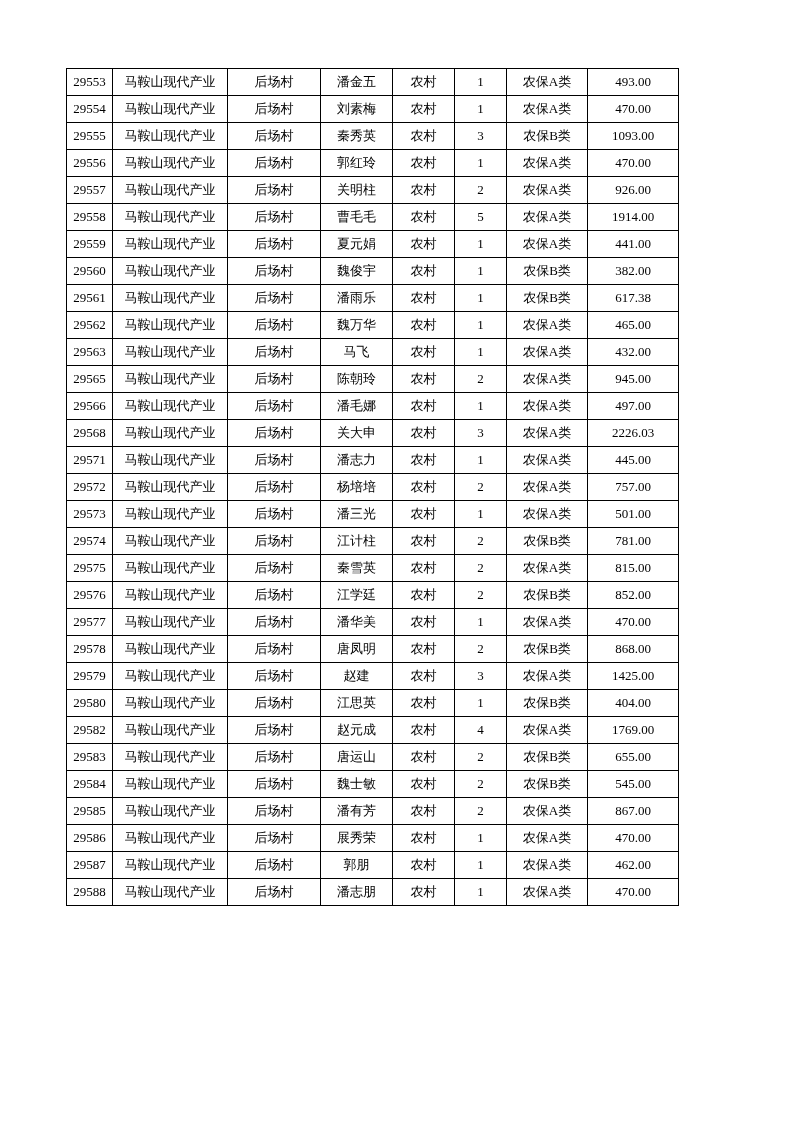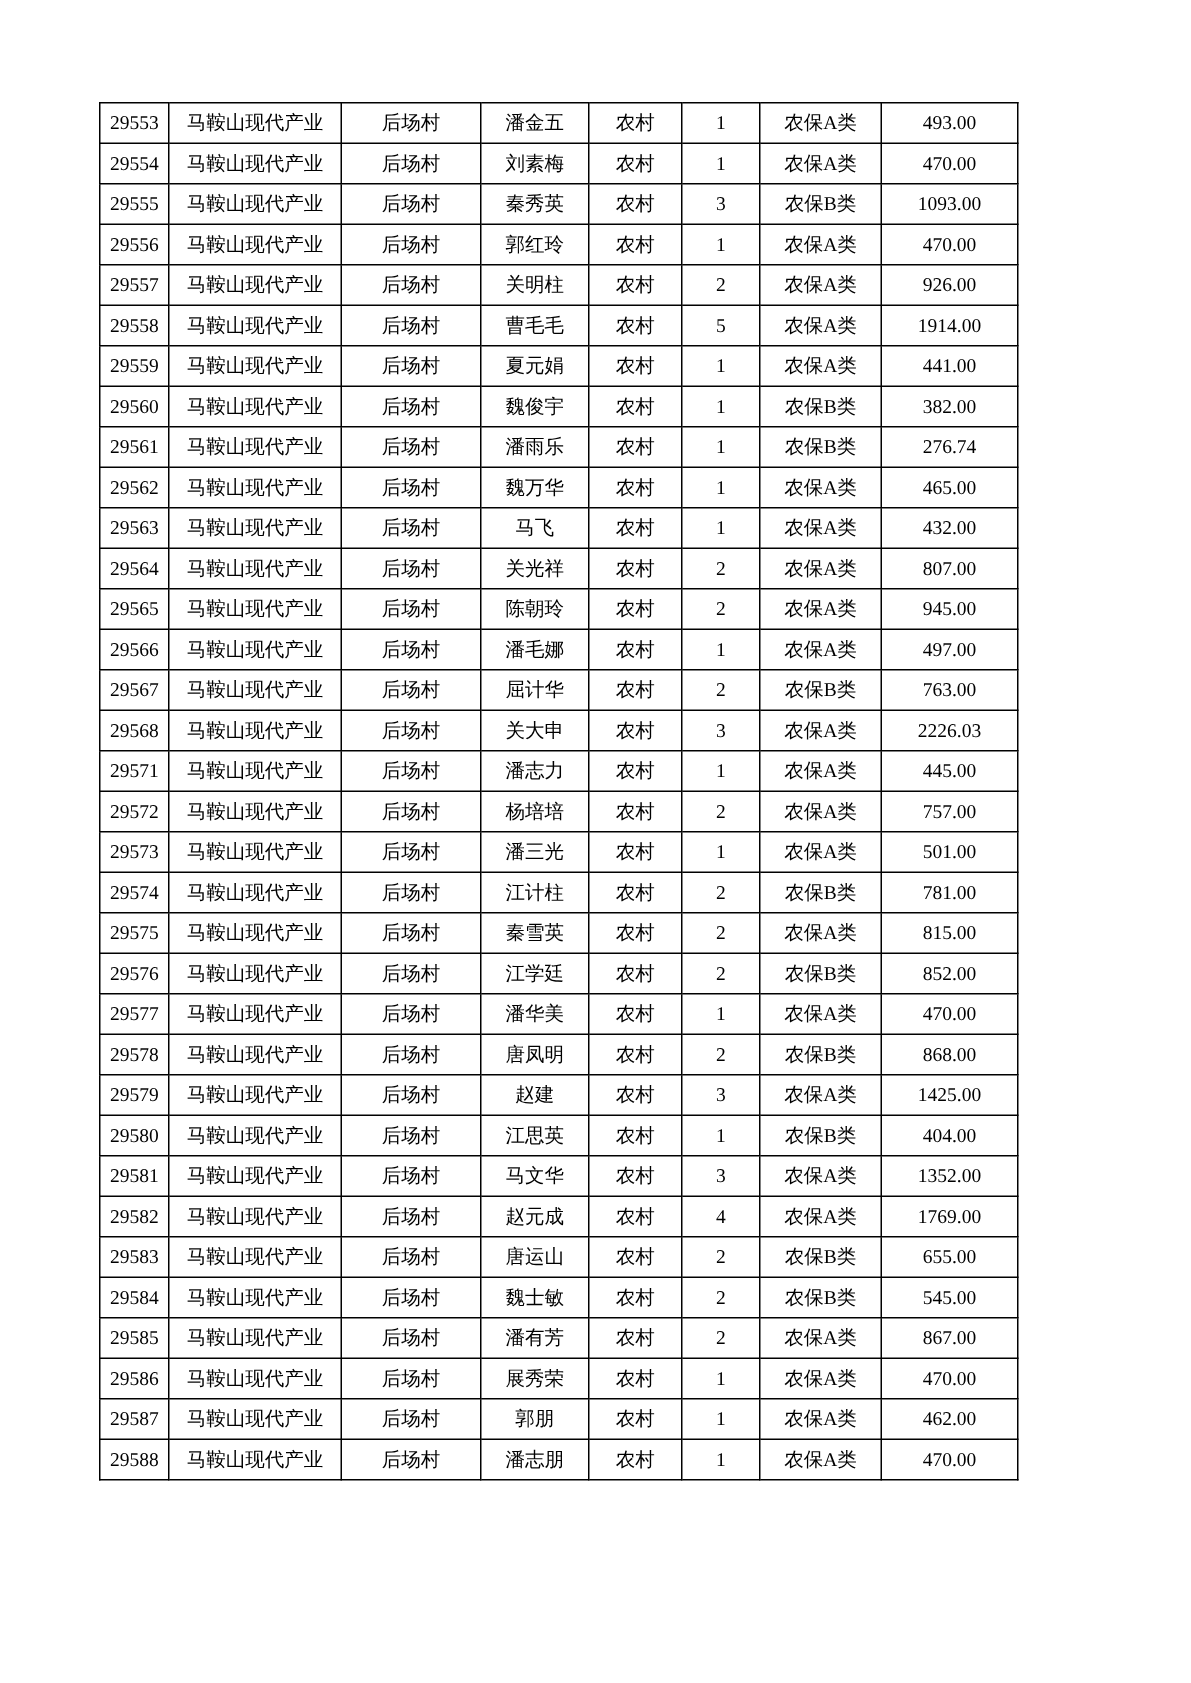--- a/index.html
+++ b/index.html
@@ -148,21 +148,21 @@
           <td class="cell-amt">382.00</td>
         </tr>
         <tr>
           <td class="cell-id">29561</td>
           <td class="cell-org">马鞍山现代产业</td>
           <td class="cell-village">后场村</td>
           <td class="cell-name">潘雨乐</td>
           <td class="cell-type">农村</td>
           <td class="cell-count">1</td>
           <td class="cell-category">农保B类</td>
-          <td class="cell-amt">276.74</td>
+          <td class="cell-amt">617.38</td>
         </tr>
         <tr>
           <td class="cell-id">29562</td>
           <td class="cell-org">马鞍山现代产业</td>
           <td class="cell-village">后场村</td>
           <td class="cell-name">魏万华</td>
           <td class="cell-type">农村</td>
           <td class="cell-count">1</td>
           <td class="cell-category">农保A类</td>
           <td class="cell-amt">465.00</td>
@@ -171,60 +171,40 @@
           <td class="cell-id">29563</td>
           <td class="cell-org">马鞍山现代产业</td>
           <td class="cell-village">后场村</td>
           <td class="cell-name">马飞</td>
           <td class="cell-type">农村</td>
           <td class="cell-count">1</td>
           <td class="cell-category">农保A类</td>
           <td class="cell-amt">432.00</td>
         </tr>
         <tr>
-          <td class="cell-id">29564</td>
-          <td class="cell-org">马鞍山现代产业</td>
-          <td class="cell-village">后场村</td>
-          <td class="cell-name">关光祥</td>
-          <td class="cell-type">农村</td>
-          <td class="cell-count">2</td>
-          <td class="cell-category">农保A类</td>
-          <td class="cell-amt">807.00</td>
-        </tr>
-        <tr>
           <td class="cell-id">29565</td>
           <td class="cell-org">马鞍山现代产业</td>
           <td class="cell-village">后场村</td>
           <td class="cell-name">陈朝玲</td>
           <td class="cell-type">农村</td>
           <td class="cell-count">2</td>
           <td class="cell-category">农保A类</td>
           <td class="cell-amt">945.00</td>
         </tr>
         <tr>
           <td class="cell-id">29566</td>
           <td class="cell-org">马鞍山现代产业</td>
           <td class="cell-village">后场村</td>
           <td class="cell-name">潘毛娜</td>
           <td class="cell-type">农村</td>
           <td class="cell-count">1</td>
           <td class="cell-category">农保A类</td>
           <td class="cell-amt">497.00</td>
         </tr>
         <tr>
-          <td class="cell-id">29567</td>
-          <td class="cell-org">马鞍山现代产业</td>
-          <td class="cell-village">后场村</td>
-          <td class="cell-name">屈计华</td>
-          <td class="cell-type">农村</td>
-          <td class="cell-count">2</td>
-          <td class="cell-category">农保B类</td>
-          <td class="cell-amt">763.00</td>
-        </tr>
-        <tr>
           <td class="cell-id">29568</td>
           <td class="cell-org">马鞍山现代产业</td>
           <td class="cell-village">后场村</td>
           <td class="cell-name">关大申</td>
           <td class="cell-type">农村</td>
           <td class="cell-count">3</td>
           <td class="cell-category">农保A类</td>
           <td class="cell-amt">2226.03</td>
         </tr>
         <tr>
@@ -319,30 +299,20 @@
         </tr>
         <tr>
           <td class="cell-id">29580</td>
           <td class="cell-org">马鞍山现代产业</td>
           <td class="cell-village">后场村</td>
           <td class="cell-name">江思英</td>
           <td class="cell-type">农村</td>
           <td class="cell-count">1</td>
           <td class="cell-category">农保B类</td>
           <td class="cell-amt">404.00</td>
-        </tr>
-        <tr>
-          <td class="cell-id">29581</td>
-          <td class="cell-org">马鞍山现代产业</td>
-          <td class="cell-village">后场村</td>
-          <td class="cell-name">马文华</td>
-          <td class="cell-type">农村</td>
-          <td class="cell-count">3</td>
-          <td class="cell-category">农保A类</td>
-          <td class="cell-amt">1352.00</td>
         </tr>
         <tr>
           <td class="cell-id">29582</td>
           <td class="cell-org">马鞍山现代产业</td>
           <td class="cell-village">后场村</td>
           <td class="cell-name">赵元成</td>
           <td class="cell-type">农村</td>
           <td class="cell-count">4</td>
           <td class="cell-category">农保A类</td>
           <td class="cell-amt">1769.00</td>

